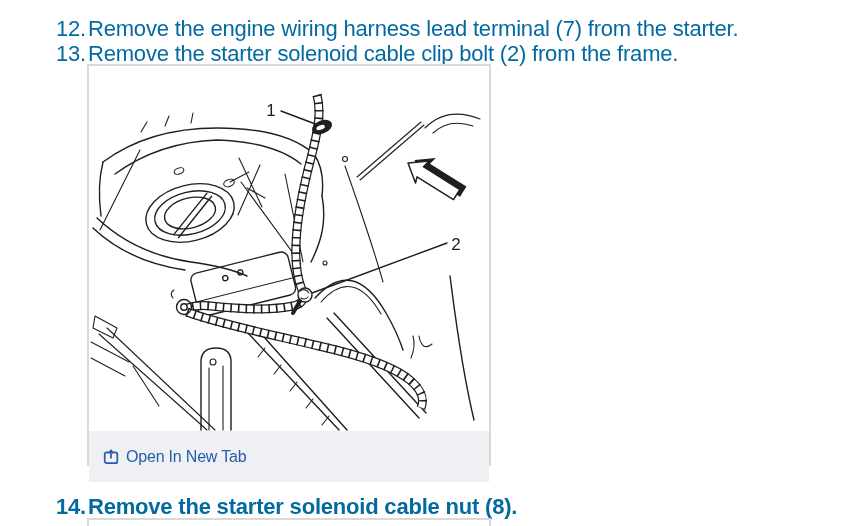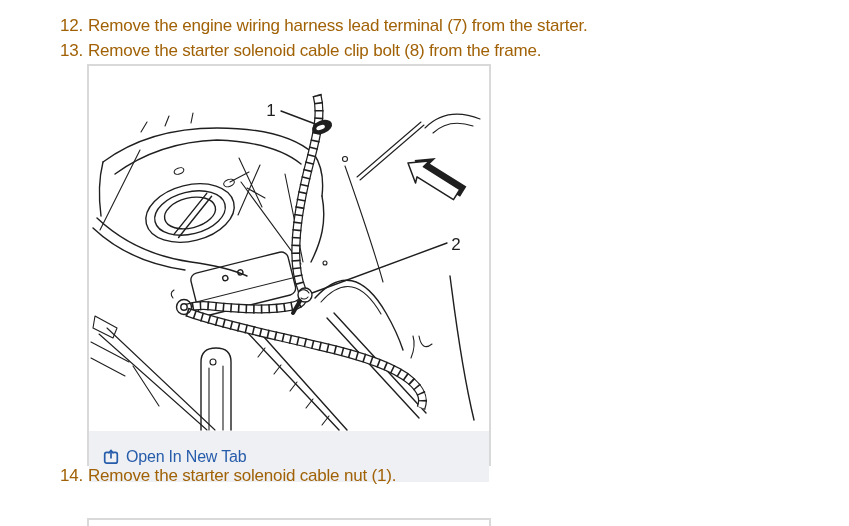--- a/index.html
+++ b/index.html
@@ -3,27 +3,27 @@
 <meta charset="utf-8">
 <style>
   html,body{margin:0;padding:0;}
   body{
     width:849px;height:526px;position:relative;overflow:hidden;
     background:#ffffff;
     font-family:"Liberation Sans", sans-serif;
   }
   .step-row{
     position:absolute;display:flex;align-items:flex-start;
-    color:#a16207;font-size:17px;letter-spacing:-0.2px;white-space:nowrap;
+    color:#0369a1;font-size:22px;letter-spacing:-0.2px;white-space:nowrap;
   }
   .step-num{width:27px;text-align:right;flex:0 0 27px;}
   .step-text{margin-left:5px;}
   .row-12{left:56px;top:16px;}
   .row-13{left:56px;top:41px;}
-  .row-14{left:56px;top:466px;}
+  .row-14{left:56px;top:494px;font-weight:bold;}
 
   .fig-panel{
     position:absolute;left:87px;top:64px;width:400px;height:398px;
     border:2px solid #d9d9d9;background:#ffffff;
   }
   .fig-canvas{width:400px;height:365px;overflow:hidden;}
   .fig-toolbar{
     height:51px;background:#eef0f3;
     display:flex;align-items:center;justify-content:space-between;
     padding:0 9px 0 14px;box-sizing:border-box;
@@ -48,21 +48,21 @@
 </head>
 <body>
 
 <div class="step-row row-12">
   <span class="step-num">12.</span>
   <span class="step-text">Remove the engine wiring harness lead terminal (7) from the starter.</span>
 </div>
 
 <div class="step-row row-13">
   <span class="step-num">13.</span>
-  <span class="step-text">Remove the starter solenoid cable clip bolt (8) from the frame.</span>
+  <span class="step-text">Remove the starter solenoid cable clip bolt (2) from the frame.</span>
 </div>
 
 <div class="fig-panel">
   <div class="fig-canvas">
     <svg class="diagram" width="400" height="365" viewBox="0 0 400 365">
 
       <g class="ink">
         <path d="M14,96 Q60,62 128,62 Q196,62 225,88 Q236,104 233,130"></path>
         <path d="M26,108 Q70,76 128,74 Q185,76 212,98"></path>
         <path d="M14,96 Q8,120 12,150"></path>
@@ -165,16 +165,16 @@
         <line x1="8" y1="9.6" x2="8" y2="1.7" stroke="#275cab" stroke-width="1.7"></line>
         <polyline points="5.4,4.3 8,1.6 10.6,4.3" fill="none" stroke="#275cab" stroke-width="1.7" stroke-linejoin="miter"></polyline>
       </svg>
       <span>Open In New Tab</span>
     </a>
   </div>
 </div>
 
 <div class="step-row row-14">
   <span class="step-num">14.</span>
-  <span class="step-text">Remove the starter solenoid cable nut (1).</span>
+  <span class="step-text">Remove the starter solenoid cable nut (8).</span>
 </div>
 
 <div class="fig-panel-next"></div>
 
 </body></html>

